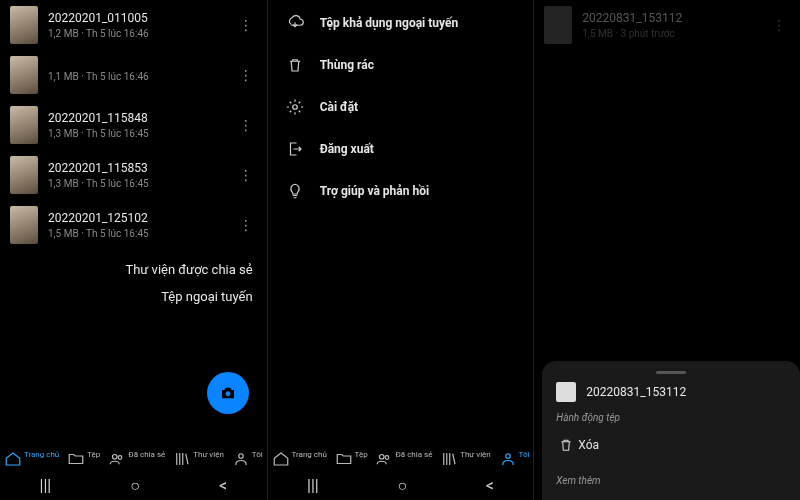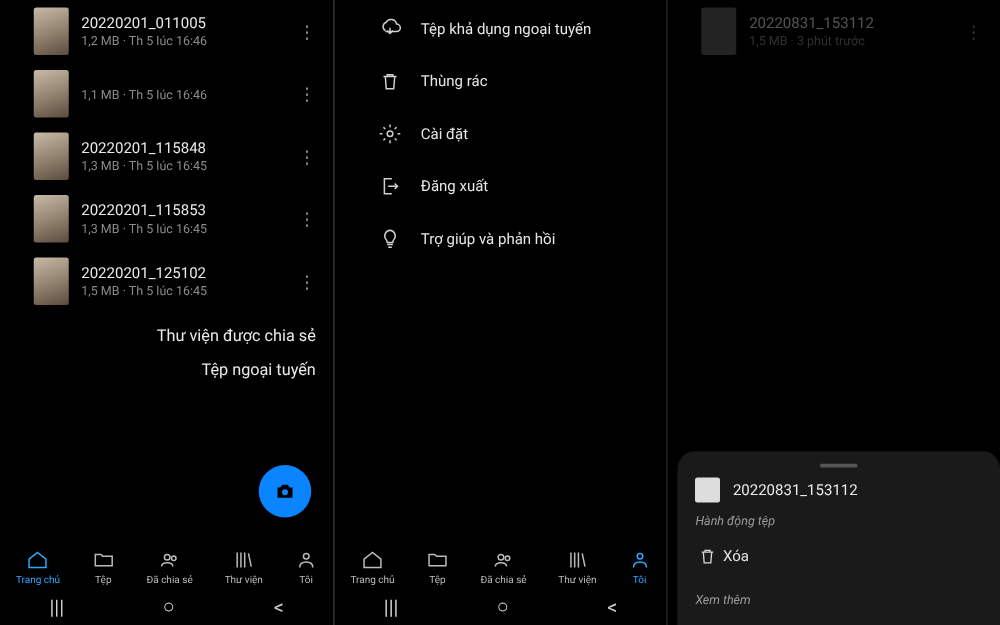--- a/index.html
+++ b/index.html
@@ -12,21 +12,20 @@
     display: flex;
   }
   .panel {
     background: #000;
     height: 500px;
     width: 266.66px;
     position: relative;
     display: flex;
     flex-direction: column;
     overflow: hidden;
-    padding-left: 17px;
   }
   .panel + .panel { border-left: 1px solid #222; }
 
   
   .file-row {
     display: flex;
     align-items: center;
     padding: 6px 10px;
     gap: 10px;
   }
@@ -65,21 +64,21 @@
   .fab svg { width: 18px; height: 18px; fill: #000; }
 
   
   .tabs {
     position: absolute;
     left: 0; right: 0; bottom: 30px;
     display: flex;
     justify-content: space-around;
     padding: 6px 0 2px;
   }
-  .tab { display: flex; flex-direction: column; align-items: center; gap: 2px; }
+  .tab { display: flex; gap: 2px; }
   .tab .ico { width:18px; height:18px; display:flex; align-items:center; justify-content:center; color:#bbb; }
   .tab .lbl { font-size: 8px; color: #bbb; }
   .tab.active .ico, .tab.active .lbl { color: #2ea8ff; }
 
   
   .softnav {
     position: absolute;
     left: 0; right: 0; bottom: 0;
     height: 30px;
     display: flex;
@@ -91,21 +90,21 @@
 
   
   .menu-list { padding-top: 2px; }
   .menu-item {
     display: flex;
     align-items: center;
     gap: 16px;
     padding: 12px 18px;
   }
   .menu-item .mico { width: 18px; height: 18px; color: #cfcfcf; display:flex; align-items:center; justify-content:center; }
-  .menu-item .mlabel { color: #e6e6e6; font-size: 12px; }
+  .menu-item .mlabel { color: #e6e6e6; font-size: 12px; font-weight: bold; }
 
   
   .faint-row { opacity: .35; }
   .faint-row .thumb { background: #666; }
 
   
   .sheet {
     position: absolute;
     left: 8px; right: 0; bottom: 0;
     background: #1a1a1a;

